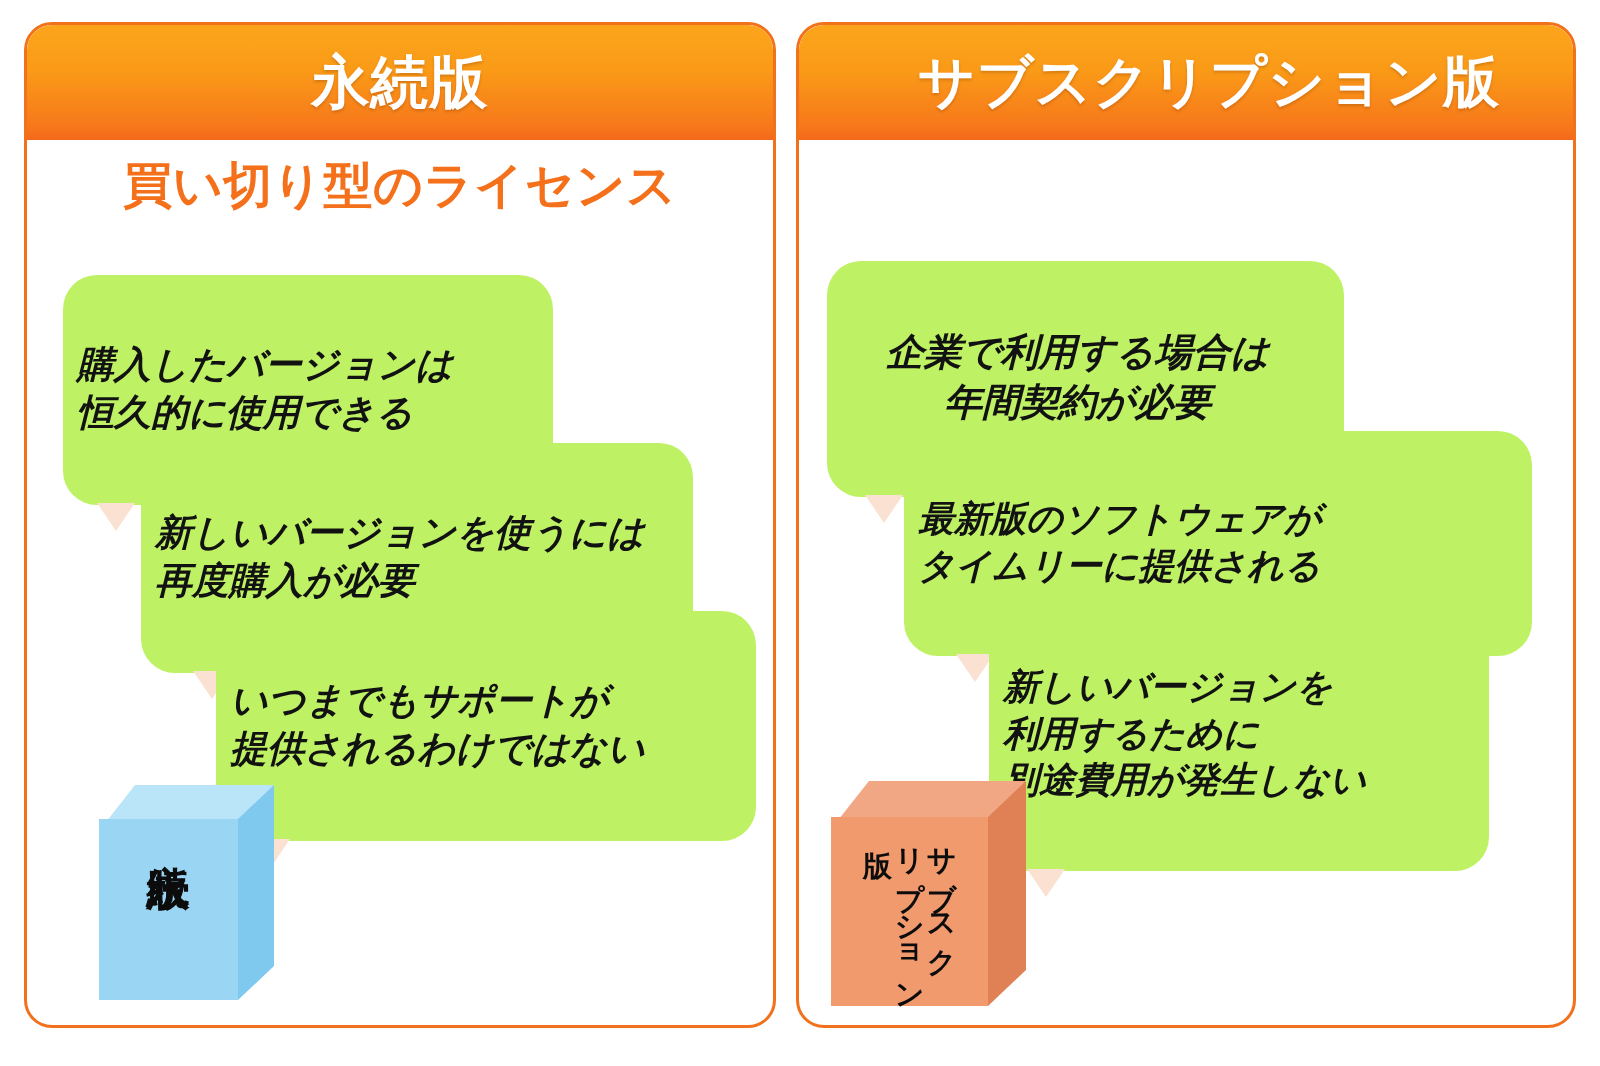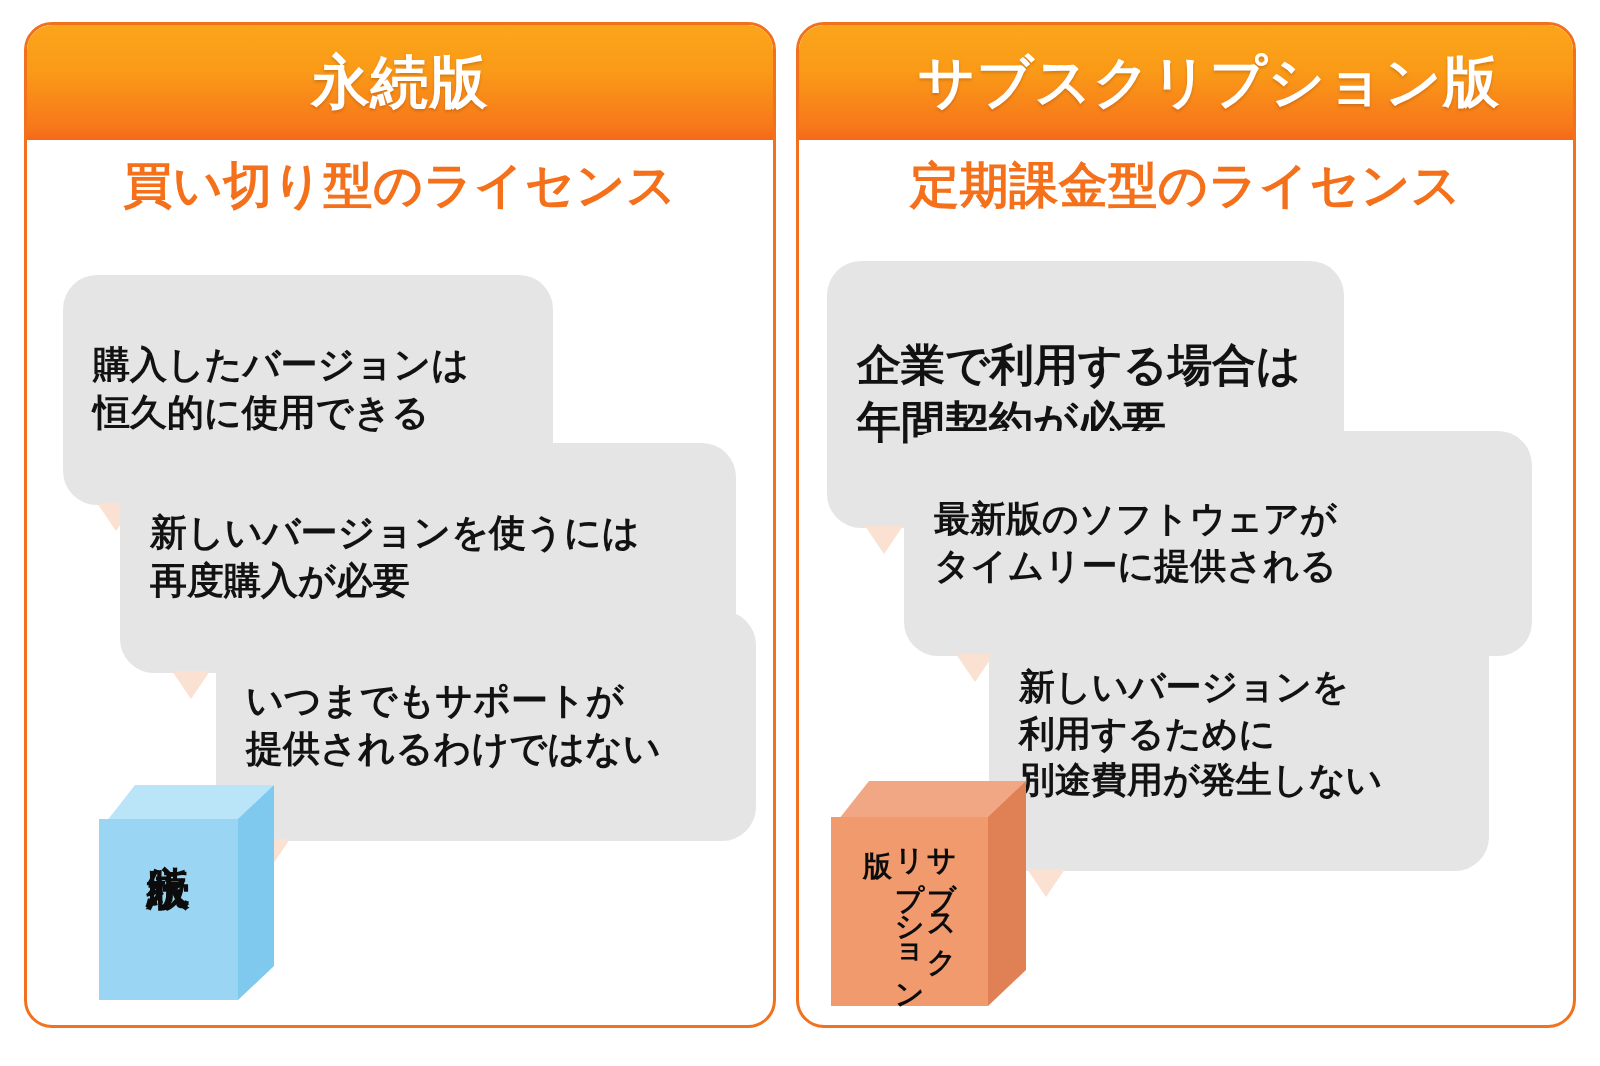--- a/index.html
+++ b/index.html
@@ -64,48 +64,49 @@
   }
 
   .panel-body {
     position: absolute;
     top: 200px; left: 0; right: 0; bottom: 0;
   }
 
   
   .bubble {
     position: absolute;
-    background: #e5e5e5;
+    background: #bef264;
     border-radius: 34px;
-    padding: 18px 30px 20px 30px;
+    padding: 18px 30px 20px 14px;
     color: #121212;
     font-weight: bold;
     font-size: 37px;
     line-height: 1.30;
     white-space: pre-line;
+    font-style: italic;
   }
   .bubble .tail {
     position: absolute;
     bottom: -26px;
     width: 0; height: 0;
     border-left: 19px solid transparent;
     border-right: 19px solid transparent;
     border-top: 28px solid #FBE1D2;
   }
 
   
   .lb1 { left: 36px;  top: 50px;  width: 490px; }
   .lb1 .tail { left: 34px; }
-  .lb2 { left: 93px; top: 218px; width: 616px; }
+  .lb2 { left: 114px; top: 218px; width: 552px; }
   .lb2 .tail { left: 52px; }
   .lb3 { left: 189px; top: 386px; width: 540px; }
   .lb3 .tail { left: 36px; }
 
   
-  .rb1 { left: 28px;  top: 36px;  width: 517px; font-size: 44px; }
+  .rb1 { left: 28px;  top: 36px;  width: 517px; font-size: 38px; text-align: center; }
   .rb1 .tail { left: 38px; }
   .rb2 { left: 105px; top: 206px; width: 628px; font-size: 36px; }
   .rb2 .tail { left: 52px; }
   .rb3 { left: 190px; top: 374px; width: 500px; font-size: 36px; }
   .rb3 .tail { left: 38px; }
 
   
   .box3d {
     position: absolute;
     width: 175px;
@@ -221,21 +222,20 @@
 
     </div>
   </section>
 
   <section class="panel panel-right">
 
     <div class="panel-header">
       <div class="panel-header-title">サブスクリプション版</div>
     </div>
 
-    <div class="panel-subtitle">定期課金型のライセンス</div>
 
     <div class="panel-body">
 
       <div class="bubble rb1">
         <span>企業で利用する場合は
 年間契約が必要</span>
         <span class="tail"></span>
       </div>
 
       <div class="bubble rb2">

